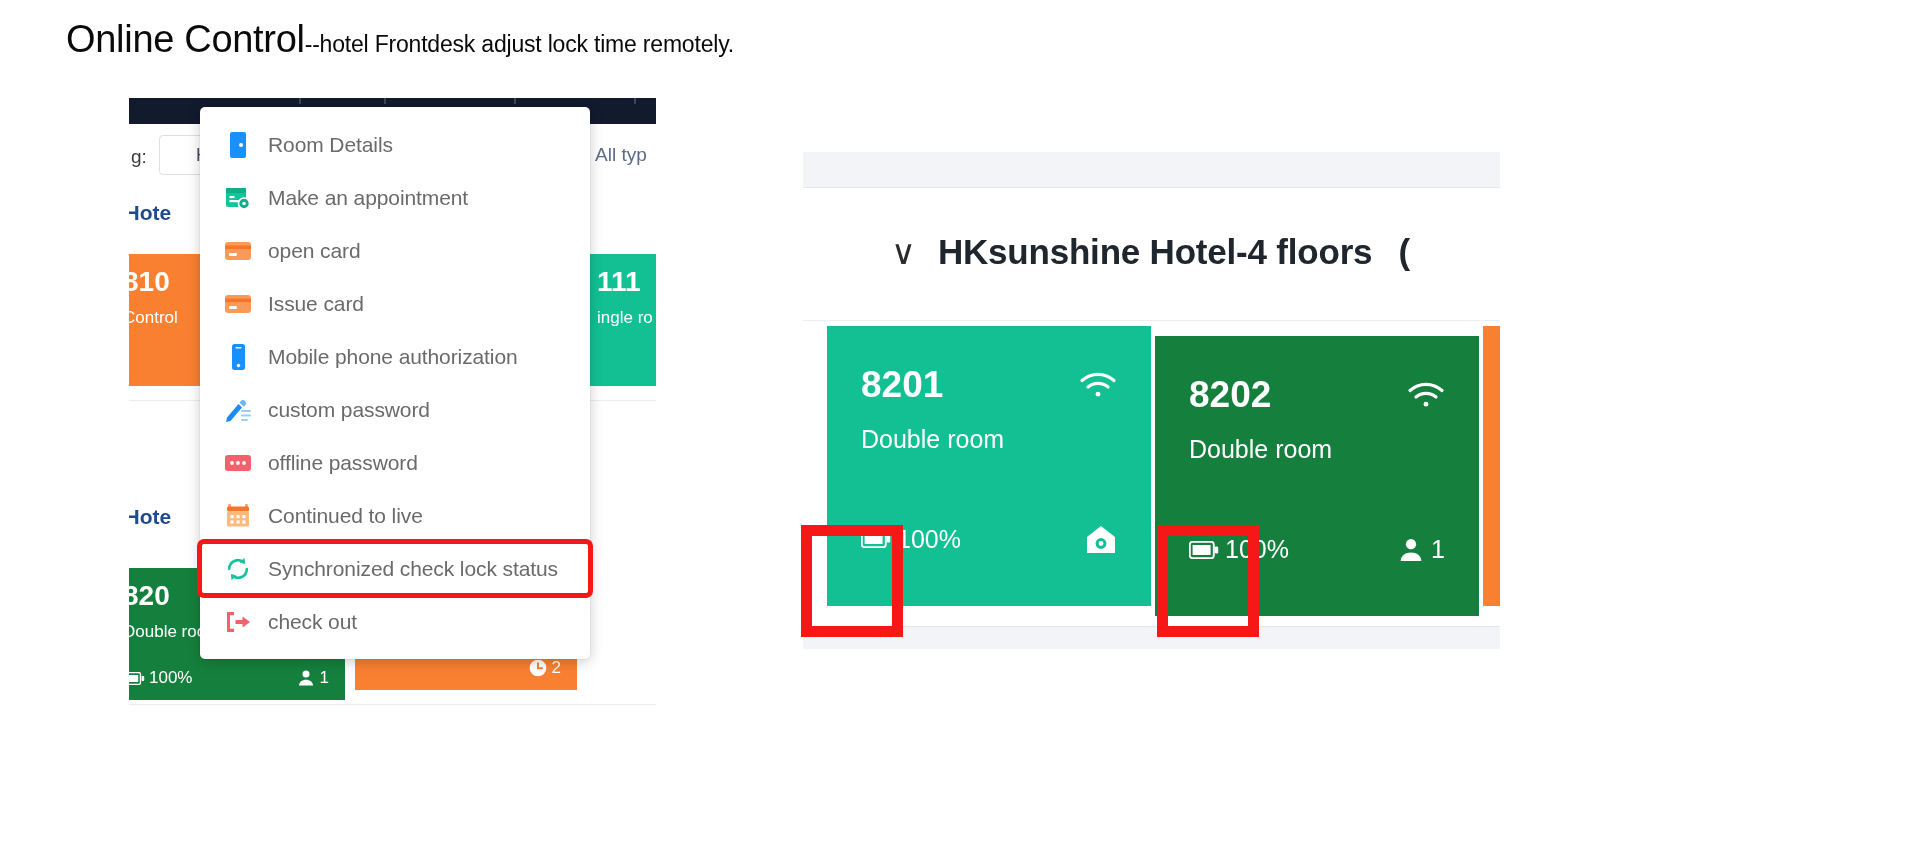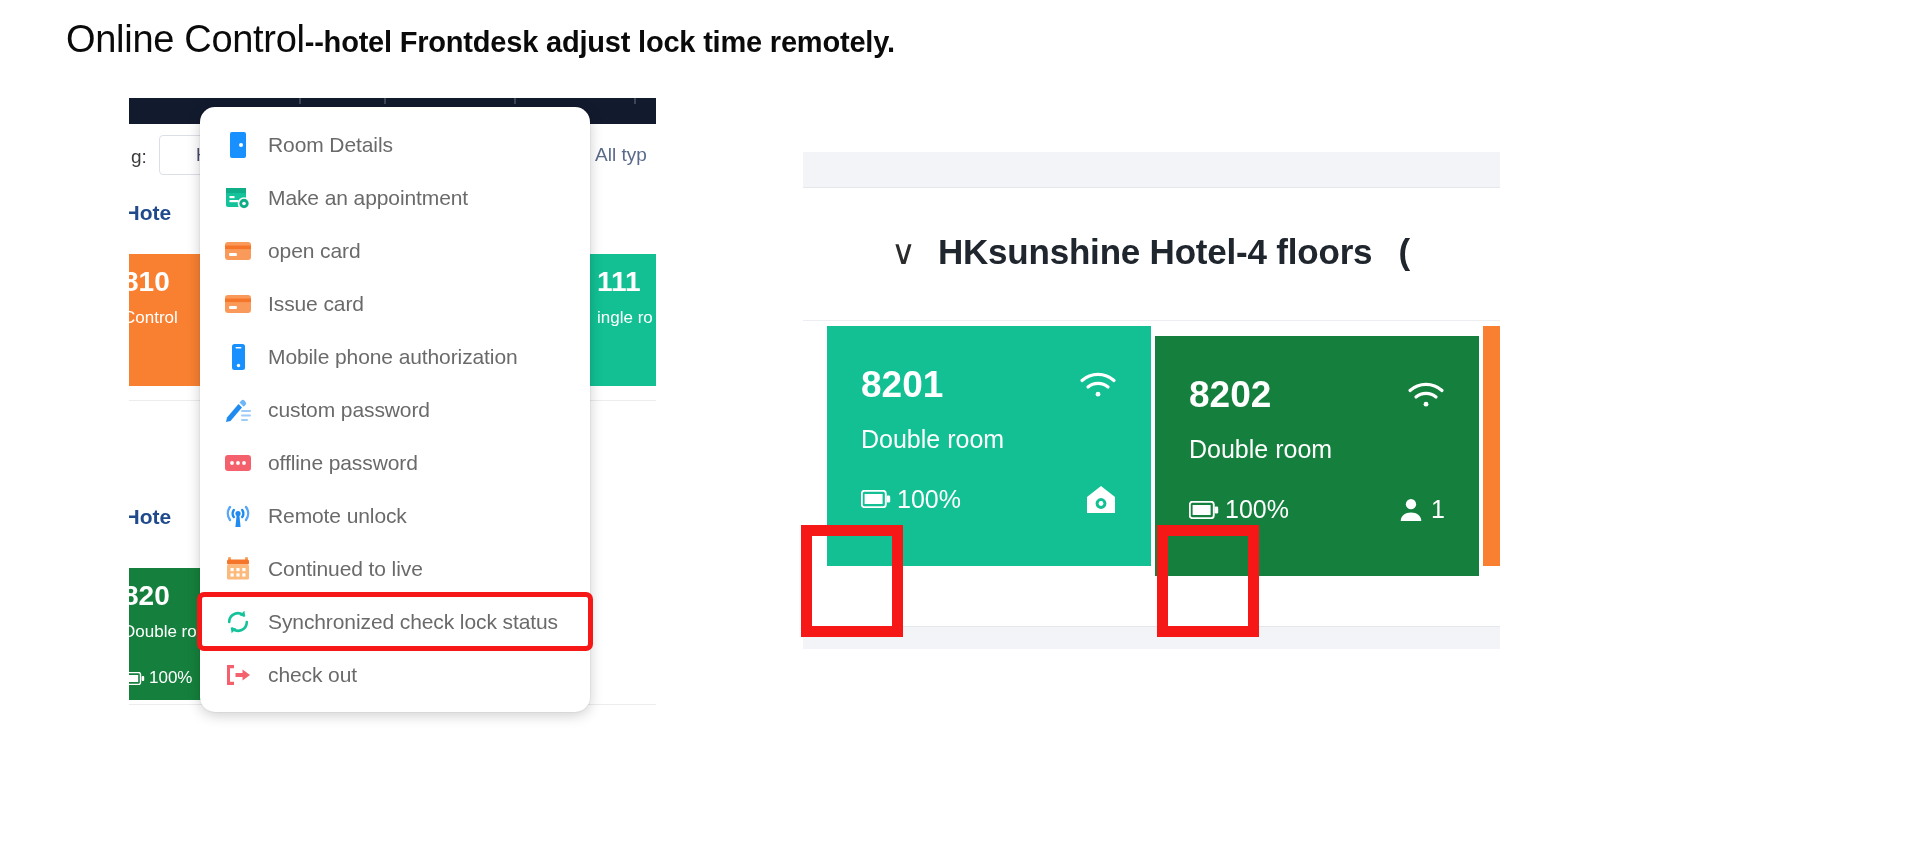--- a/index.html
+++ b/index.html
@@ -23,22 +23,22 @@
     top: 18px;
     white-space: nowrap;
     color: #0a0a0a;
   }
   #page-heading .h-main {
     font-size: 38px;
     font-weight: 400;
     letter-spacing: -0.3px;
   }
   #page-heading .h-sub {
-    font-size: 29px;
-    font-weight: 700;
+    font-size: 23px;
+    font-weight: 400;
     letter-spacing: -0.2px;
   }
 
   
   #left-panel {
     position: absolute;
     left: 129px;
     top: 98px;
     width: 527px;
     height: 740px;
@@ -165,21 +165,21 @@
     background: #ececec;
   }
 
   
   #context-menu {
     position: absolute;
     left: 200px;
     top: 107px;
     width: 390px;
     background: #ffffff;
-    border-radius: 15px;
+    border-radius: 5px;
     box-shadow: 0 3px 14px rgba(0,0,0,0.20), 0 0 0 1px rgba(0,0,0,0.03);
     padding: 11px 0 11px 0;
     z-index: 40;
   }
   .menu-item {
     position: relative;
     display: flex;
     align-items: center;
     height: 53px;
     padding-left: 24px;
@@ -263,21 +263,21 @@
   #right-cards {
     position: absolute;
     left: 8px; top: 169px;
     width: 697px;
     height: 304px;
     background: #ffffff;
   }
   .bigcard {
     position: absolute;
     top: 5px;
-    height: 240px;
+    height: 280px;
     box-sizing: border-box;
     padding: 40px 34px 0 34px;
     color: #ffffff;
     overflow: hidden;
   }
   .bigcard .bc-top {
     display: flex;
     align-items: center;
     justify-content: space-between;
   }
@@ -485,33 +485,20 @@
       <svg width="26" height="16" viewBox="0 0 26 16">
         <rect x="0" y="0" width="26" height="16" rx="3" fill="#f4606c"></rect>
         <circle cx="7" cy="8" r="1.9" fill="#fff"></circle>
         <circle cx="13" cy="8" r="1.9" fill="#fff"></circle>
         <circle cx="19" cy="8" r="1.9" fill="#fff"></circle>
       </svg>
     </span>
     <span class="mi-label">offline password</span>
   </div>
 
-  <div class="menu-item">
-    <span class="mi-icon">
-      <svg width="26" height="24" viewBox="0 0 26 24">
-        <path d="M5 3 a11 11 0 0 0 0 13" fill="none" stroke="#58a6f5" stroke-width="2.4" stroke-linecap="round"></path>
-        <path d="M21 3 a11 11 0 0 1 0 13" fill="none" stroke="#58a6f5" stroke-width="2.4" stroke-linecap="round"></path>
-        <path d="M8.8 6 a6 6 0 0 0 0 7" fill="none" stroke="#1f8bf0" stroke-width="2.4" stroke-linecap="round"></path>
-        <path d="M17.2 6 a6 6 0 0 1 0 7" fill="none" stroke="#1f8bf0" stroke-width="2.4" stroke-linecap="round"></path>
-        <circle cx="13" cy="9.5" r="2.6" fill="#1f8bf0"></circle>
-        <path d="M11.6 11.5 L14.4 11.5 L15.6 23 L10.4 23 Z" fill="#1f8bf0"></path>
-      </svg>
-    </span>
-    <span class="mi-label">Remote unlock</span>
-  </div>
 
   <div class="menu-item">
     <span class="mi-icon">
       <svg width="24" height="25" viewBox="0 0 24 25">
         <rect x="2" y="1" width="3" height="4.5" rx="1.2" fill="#f7a35c"></rect>
         <rect x="19" y="1" width="3" height="4.5" rx="1.2" fill="#f7a35c"></rect>
         <rect x="1" y="3.5" width="22" height="5" rx="1.5" fill="#f5762a"></rect>
         <rect x="1" y="8.5" width="22" height="15" rx="1.5" fill="#fbb97c"></rect>
         <g fill="#ffffff">
           <rect x="4.5" y="12" width="3.2" height="3.2"></rect>

